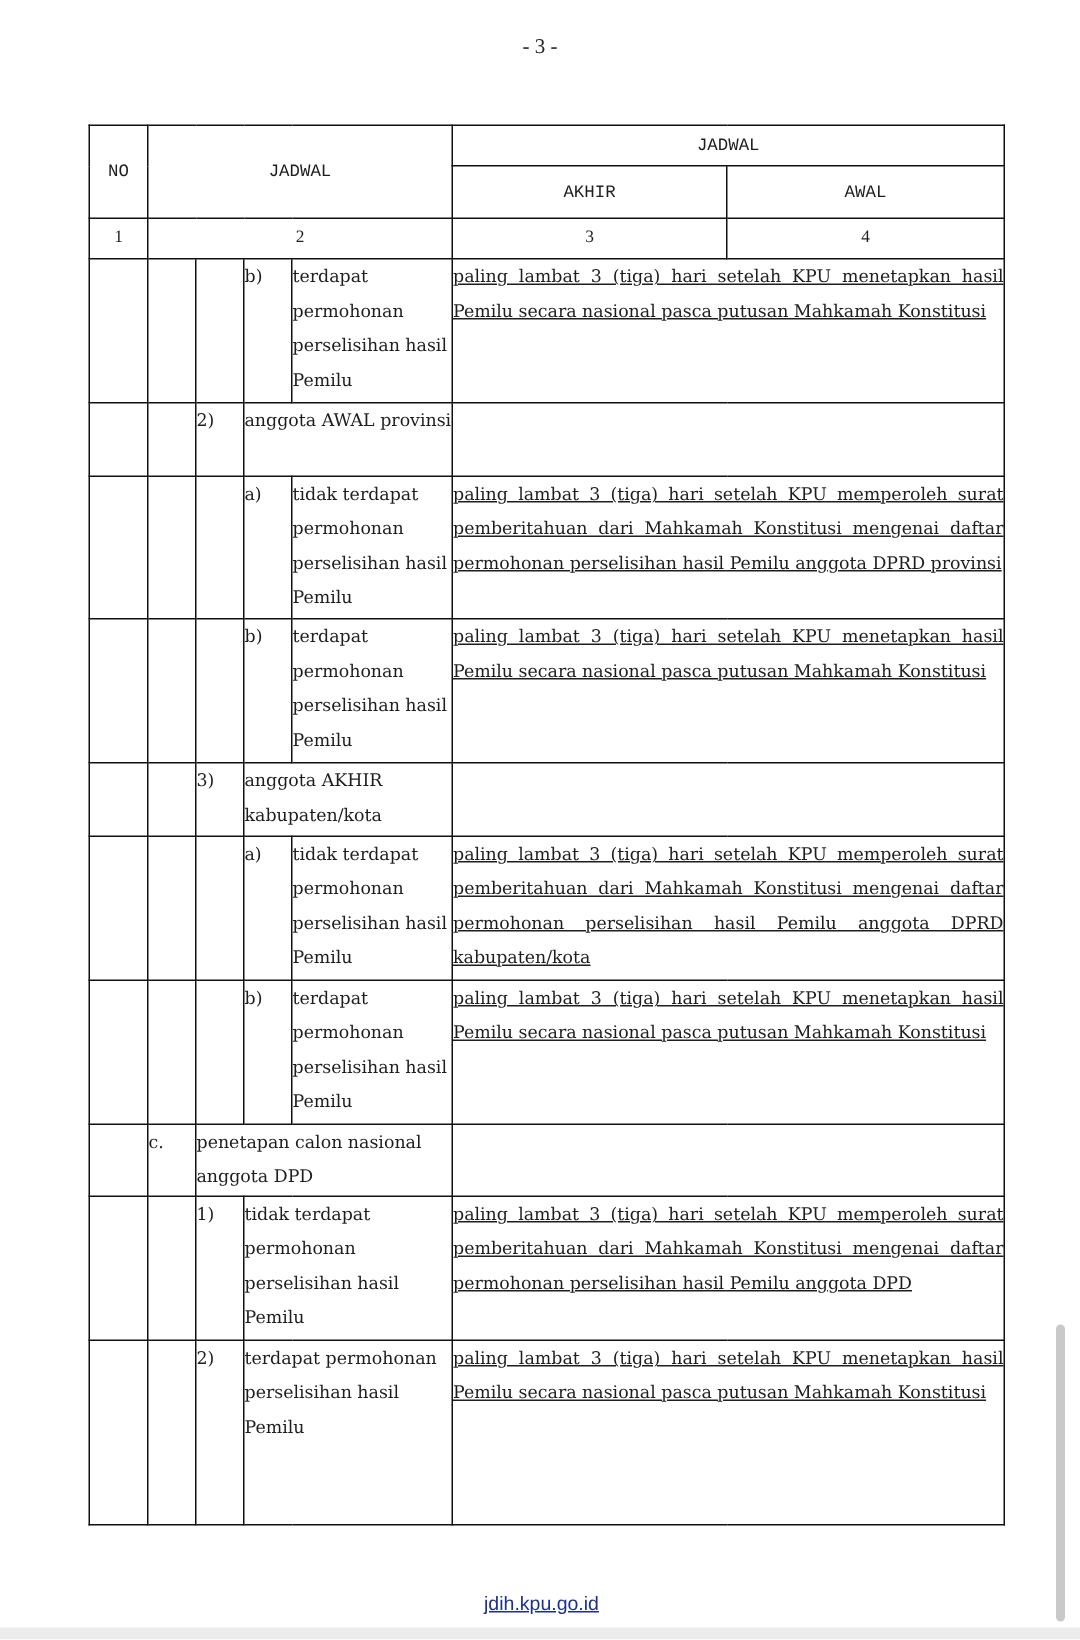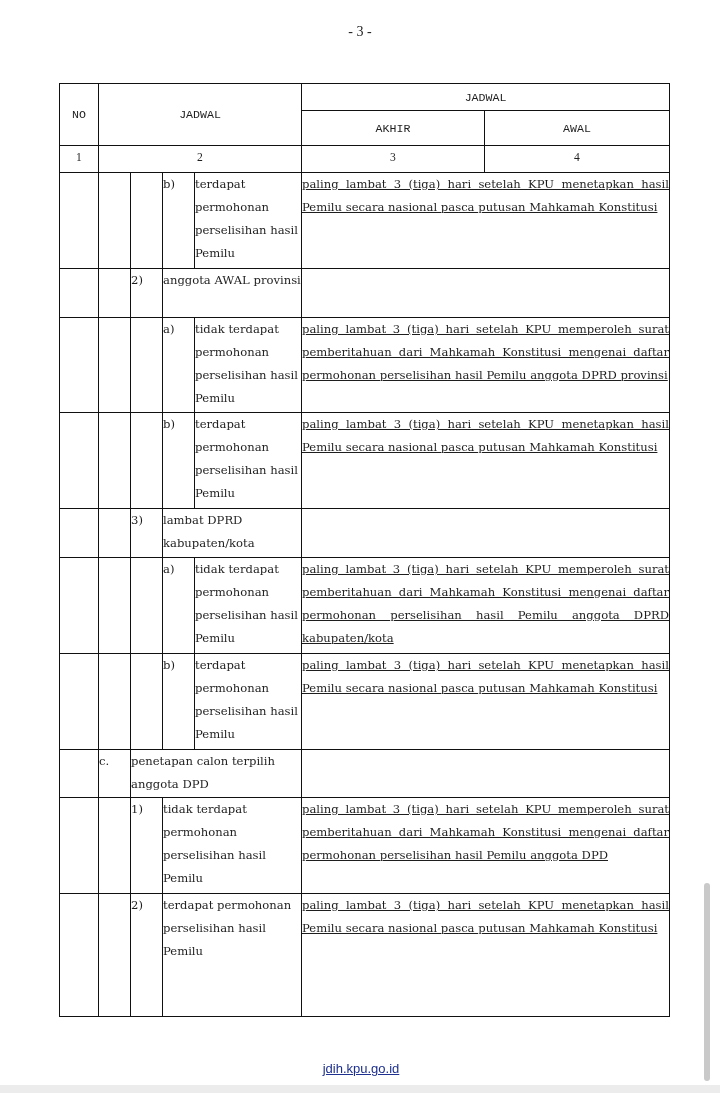--- a/index.html
+++ b/index.html
@@ -98,21 +98,21 @@
         <td></td>
         <td></td>
         <td class="lbl">b)</td>
         <td class="txt">terdapat permohonan perselisihan hasil Pemilu</td>
         <td class="awal" colspan="2">paling lambat 3 (tiga) hari setelah KPU menetapkan hasil Pemilu secara nasional pasca putusan Mahkamah Konstitusi</td>
       </tr>
       <tr style="height: 49px;">
         <td></td>
         <td></td>
         <td class="lbl">3)</td>
-        <td class="txt" colspan="2">lambat DPRD kabupaten/kota</td>
+        <td class="txt" colspan="2">anggota AKHIR kabupaten/kota</td>
         <td class="awal" colspan="2"></td>
       </tr>
       <tr style="height: 96px;">
         <td></td>
         <td></td>
         <td></td>
         <td class="lbl">a)</td>
         <td class="txt">tidak terdapat permohonan perselisihan hasil Pemilu</td>
         <td class="awal" colspan="2">paling lambat 3 (tiga) hari setelah KPU memperoleh surat pemberitahuan dari Mahkamah Konstitusi mengenai daftar permohonan perselisihan hasil Pemilu anggota DPRD kabupaten/kota</td>
       </tr>
@@ -120,21 +120,21 @@
         <td></td>
         <td></td>
         <td></td>
         <td class="lbl">b)</td>
         <td class="txt">terdapat permohonan perselisihan hasil Pemilu</td>
         <td class="awal" colspan="2">paling lambat 3 (tiga) hari setelah KPU menetapkan hasil Pemilu secara nasional pasca putusan Mahkamah Konstitusi</td>
       </tr>
       <tr style="height: 48px;">
         <td></td>
         <td class="lbl">c.</td>
-        <td class="txt" colspan="3">penetapan calon terpilih anggota DPD</td>
+        <td class="txt" colspan="3">penetapan calon nasional anggota DPD</td>
         <td class="awal" colspan="2"></td>
       </tr>
       <tr style="height: 96px;">
         <td></td>
         <td></td>
         <td class="lbl">1)</td>
         <td class="txt" colspan="2">tidak terdapat permohonan perselisihan hasil Pemilu</td>
         <td class="awal" colspan="2">paling lambat 3 (tiga) hari setelah KPU memperoleh surat pemberitahuan dari Mahkamah Konstitusi mengenai daftar permohonan perselisihan hasil Pemilu anggota DPD</td>
       </tr>
       <tr style="height: 123px;">

